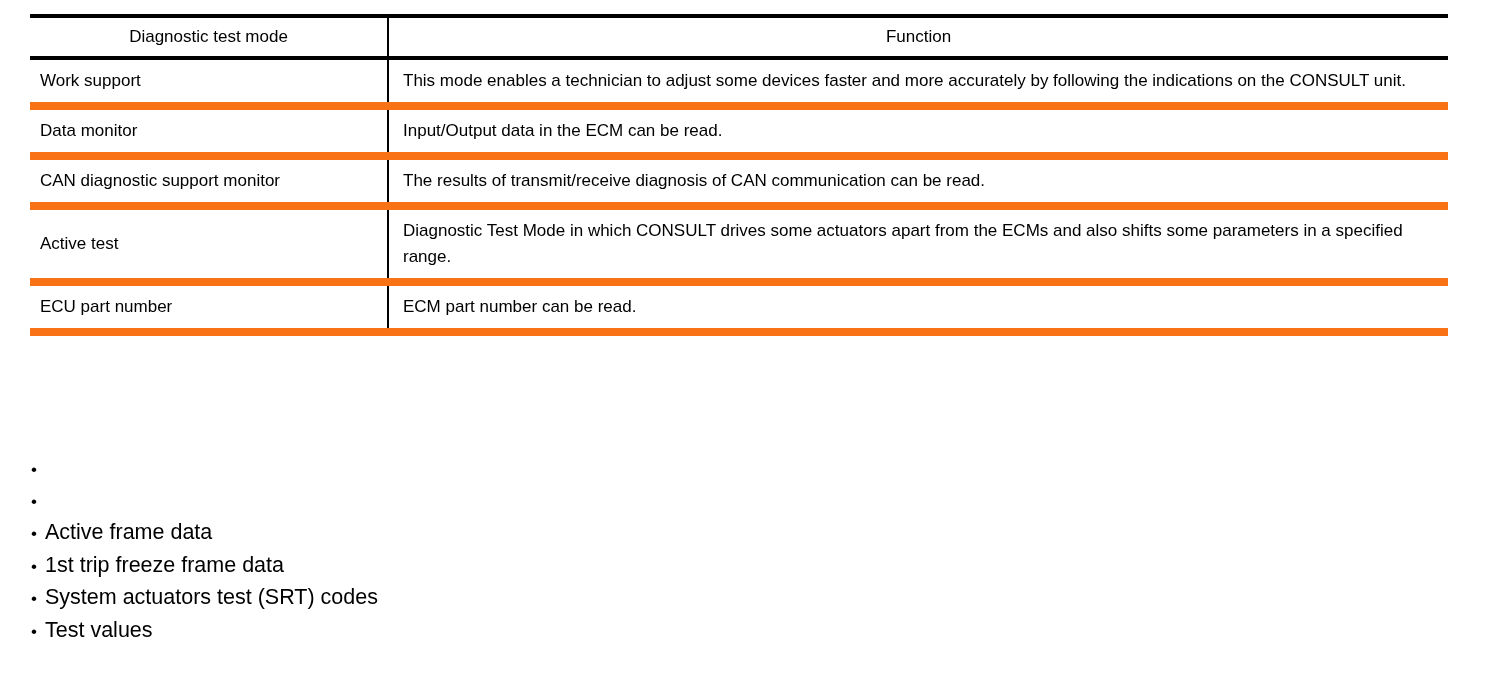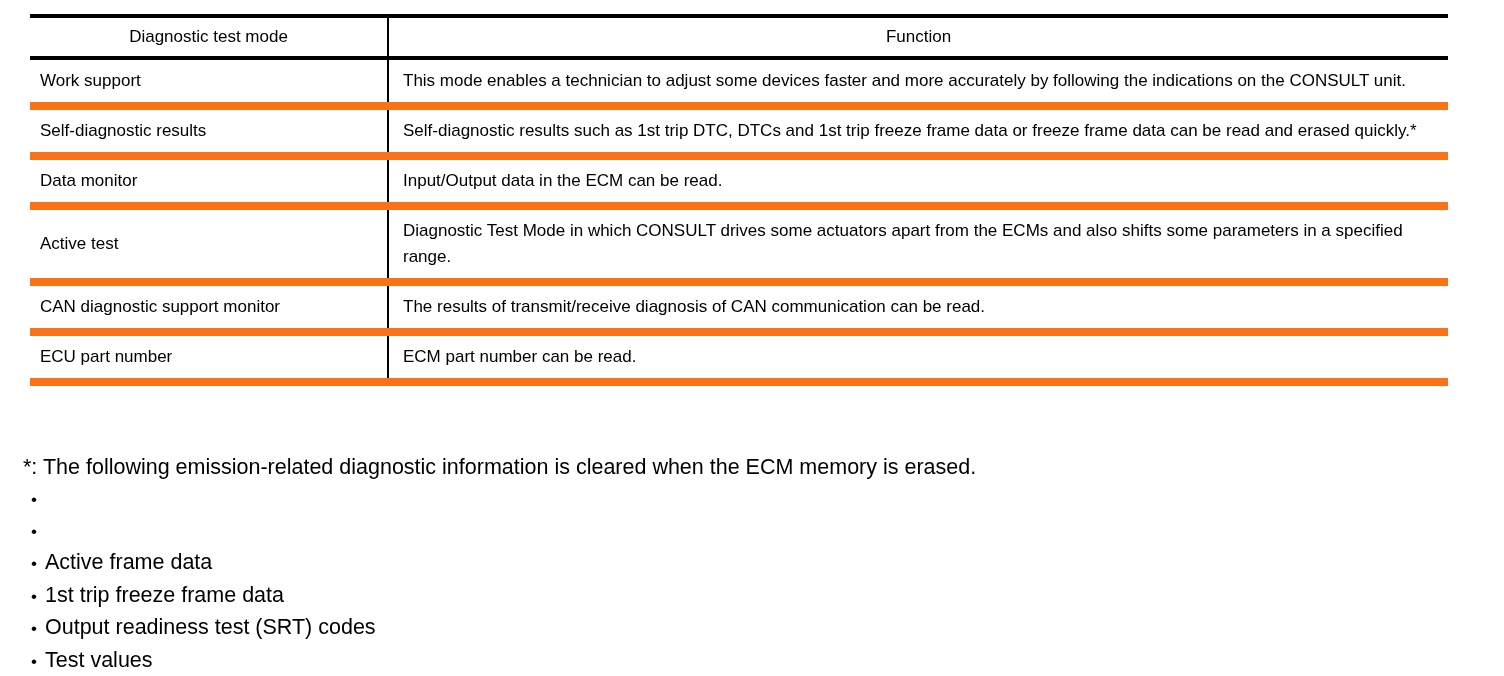--- a/index.html
+++ b/index.html
@@ -95,50 +95,45 @@
         <th class="col-mode">Diagnostic test mode</th>
         <th class="col-function">Function</th>
       </tr>
     </thead>
     <tbody id="table-body">
     <tr>
       <td class="cell-mode">Work support</td>
       <td class="cell-function">This mode enables a technician to adjust some devices faster and more accurately by following the indications on the CONSULT unit.</td>
     </tr>
 
-    <tr>
-      <td class="cell-mode">Self-diagnostic results</td>
-      <td class="cell-function">Self-diagnostic results such as 1st trip DTC, DTCs and 1st trip freeze frame data or freeze frame data can be read and erased quickly.*</td>
-    </tr>
 
     <tr>
       <td class="cell-mode">Data monitor</td>
       <td class="cell-function">Input/Output data in the ECM can be read.</td>
     </tr>
 
     <tr>
-      <td class="cell-mode">Active test</td>
-      <td class="cell-function">Diagnostic Test Mode in which CONSULT drives some actuators apart from the ECMs and also shifts some parameters in a specified range.</td>
+      <td class="cell-mode">CAN diagnostic support monitor</td>
+      <td class="cell-function">The results of transmit/receive diagnosis of CAN communication can be read.</td>
     </tr>
 
     <tr>
-      <td class="cell-mode">CAN diagnostic support monitor</td>
-      <td class="cell-function">The results of transmit/receive diagnosis of CAN communication can be read.</td>
+      <td class="cell-mode">Active test</td>
+      <td class="cell-function">Diagnostic Test Mode in which CONSULT drives some actuators apart from the ECMs and also shifts some parameters in a specified range.</td>
     </tr>
 
 
     <tr>
       <td class="cell-mode">ECU part number</td>
       <td class="cell-function">ECM part number can be read.</td>
     </tr>
   </tbody>
   </table>
 
   <div class="footnote">
-    <div class="footnote-note">*: The following emission-related diagnostic information is cleared when the ECM memory is erased.</div>
     <ul class="footnote-list" id="footnote-list">
     <li>
       <span class="bullet">•</span>
     </li>
 
     <li>
       <span class="bullet">•</span>
     </li>
 
     <li>
@@ -146,21 +141,21 @@
       <span class="li-text">Active frame data</span>
     </li>
 
     <li>
       <span class="bullet">•</span>
       <span class="li-text">1st trip freeze frame data</span>
     </li>
 
     <li>
       <span class="bullet">•</span>
-      <span class="li-text">Output readiness test (SRT) codes</span>
+      <span class="li-text">System actuators test (SRT) codes</span>
     </li>
 
     <li>
       <span class="bullet">•</span>
       <span class="li-text">Test values</span>
     </li>
   </ul>
   </div>
 
 </div>

